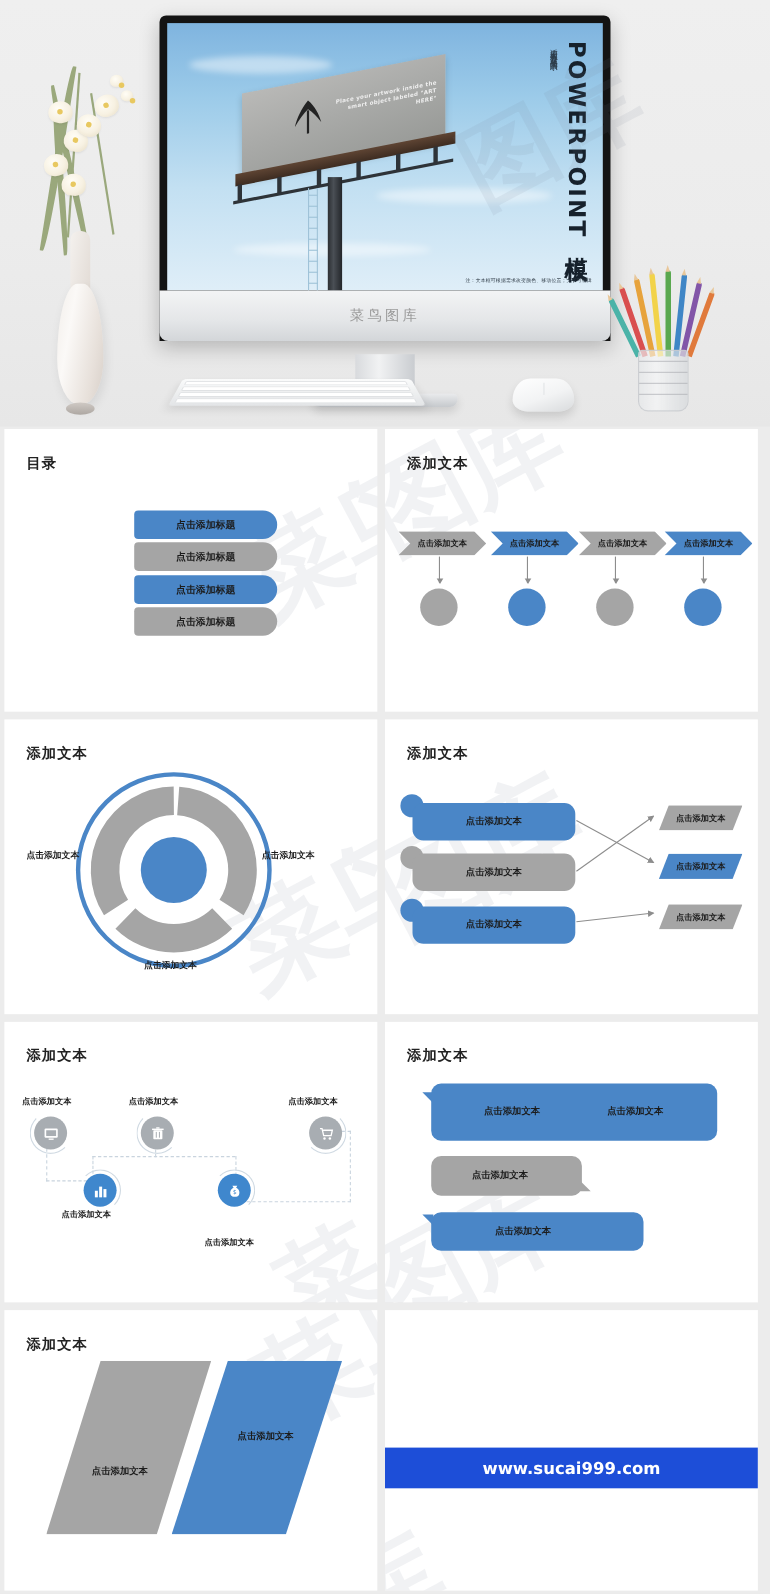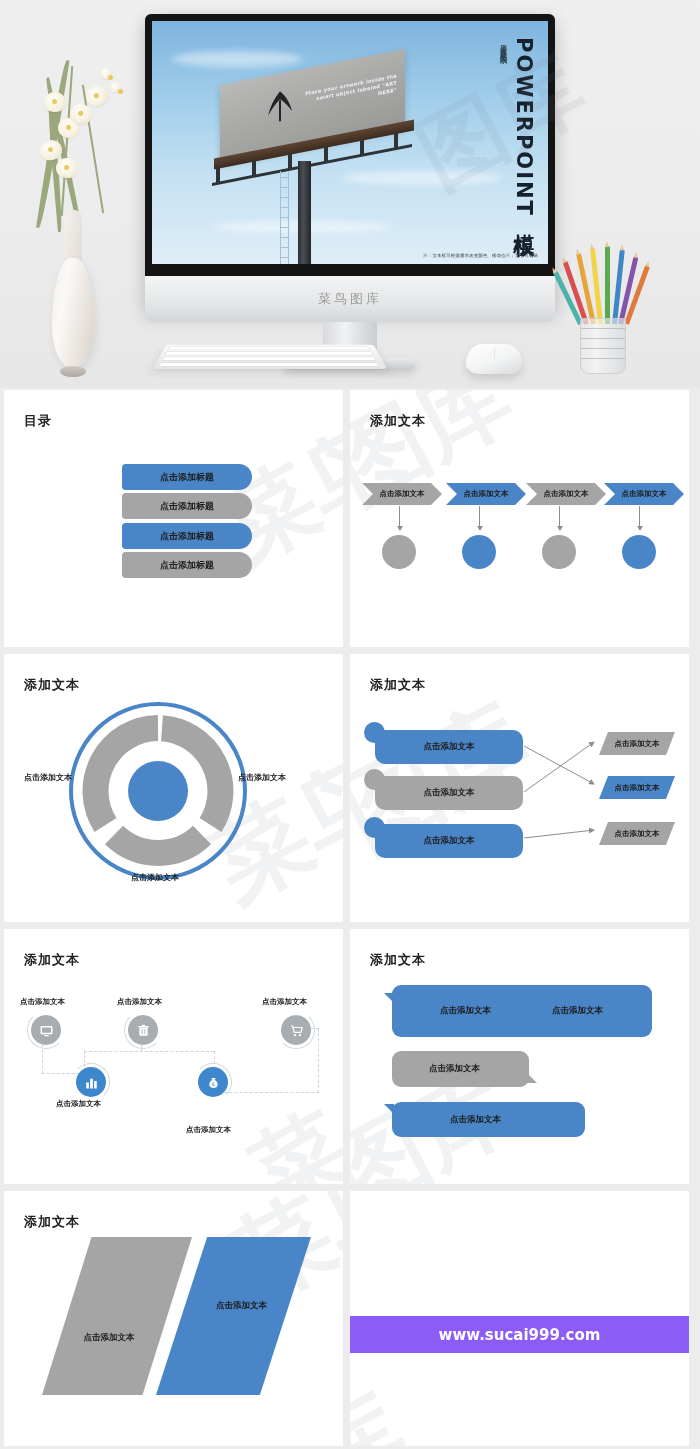--- a/index.html
+++ b/index.html
@@ -36,21 +36,21 @@
 
   
   .monitor { position:absolute; left:145px; top:14px; width:410px; height:296px; }
   .mon-frame { position:absolute; inset:0; background:#141414; border-radius:6px 6px 0 0;
      padding:7px 7px 0 7px; box-shadow:0 6px 18px rgba(0,0,0,.22); }
   .mon-screen { position:relative; width:100%; height:243px; overflow:hidden;
      background: linear-gradient(180deg,#7fb4df 0%, #9ccbe9 28%, #c3e0f2 62%, #dfeef8 100%); }
   .sky-wisp{position:absolute;background:rgba(255,255,255,.45);border-radius:50%;filter:blur(3px);}
   .mon-chin { position:absolute; left:0; right:0; top:250px; height:46px;
      background: linear-gradient(180deg,#f3f4f5 0%,#e4e6e8 60%,#d3d6d9 100%);
-     border-radius:0 0 8px 8px; display:flex; align-items:center; justify-content:center;margin-top:12px; }
+     border-radius:0 0 8px 8px; display:flex; align-items:center; justify-content:center; }
   .mon-chin-text{ font-size:13px; color:#9a9a9a; letter-spacing:3px; font-family:"DejaVu Sans",sans-serif;}
   .mon-neck{position:absolute;left:50%;transform:translateX(-50%);top:308px;width:54px;height:40px;
      background:linear-gradient(90deg,#d8dadd,#f1f2f3 40%,#c9ccd0);}
   .mon-base{position:absolute;left:50%;transform:translateX(-50%);top:344px;width:132px;height:12px;
      background:linear-gradient(180deg,#e9eaec,#c6c9cd);border-radius:4px 4px 7px 7px;
      box-shadow:0 4px 9px rgba(0,0,0,.13);}
 
   
   .bb-board{position:absolute;left:68px;top:46px;width:185px;height:78px;
      background:linear-gradient(170deg,#b9b9b7 0%,#a9aaa8 45%,#979996 100%);
@@ -170,21 +170,21 @@
 
   
   .bigpara{position:absolute;display:flex;align-items:center;justify-content:center;
      font-size:8.5px;font-weight:bold;color:#1c1c1c;font-family:"DejaVu Sans",sans-serif;}
 
   
   .band-top{position:absolute;left:0;right:0;top:86px;height:39px;background:#16ab8a;
      display:flex;align-items:center;justify-content:center;}
   .band-top span{color:#fff;font-weight:bold;font-size:14px;font-family:"DejaVu Sans",sans-serif;letter-spacing:.3px;}
   .band-bot{position:absolute;left:0;right:0;top:125px;height:37px;background:#8dc council;}
-  .band-bot{background:#8b5cf6;display:flex;align-items:center;justify-content:center;}
+  .band-bot{background:#1d4ed8;display:flex;align-items:center;justify-content:center;}
   .band-bot span{color:#fff;font-weight:bold;font-size:15px;font-family:"DejaVu Sans",sans-serif;}
 </style>
 </head>
 <body>
 
 <div class="page">
 
   <div class="hero">
     <div class="hero-bg"></div>
 

